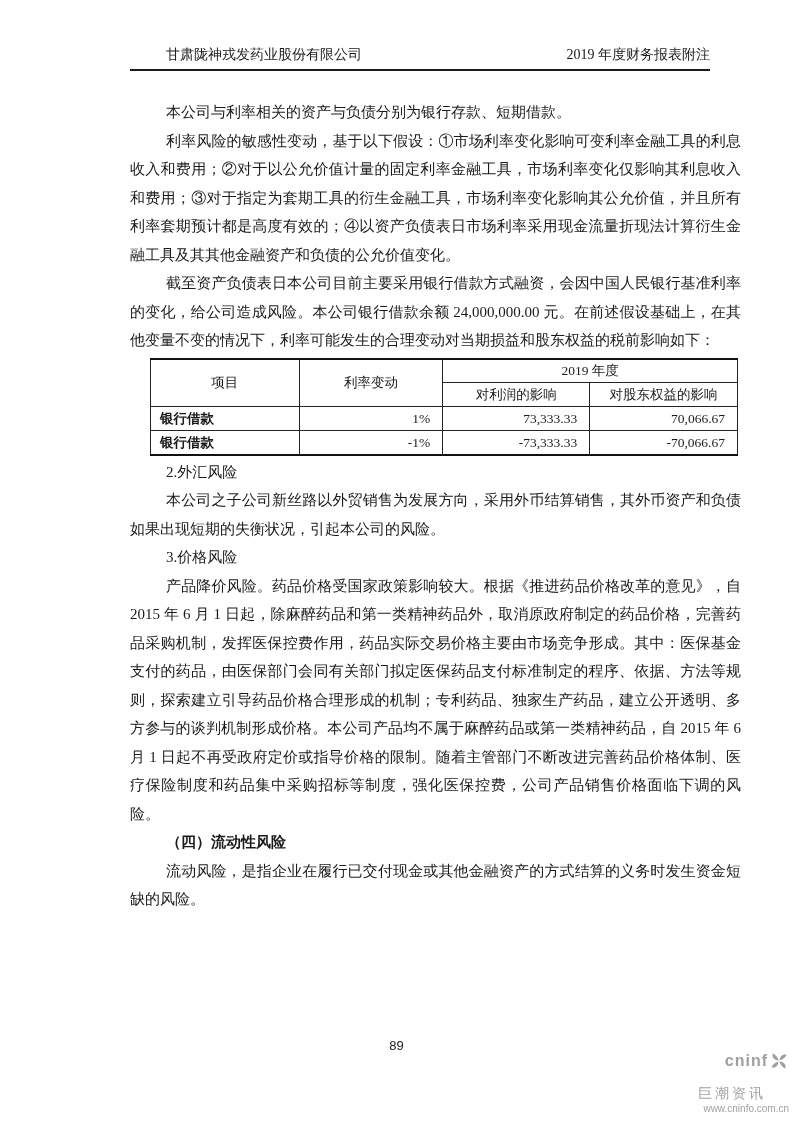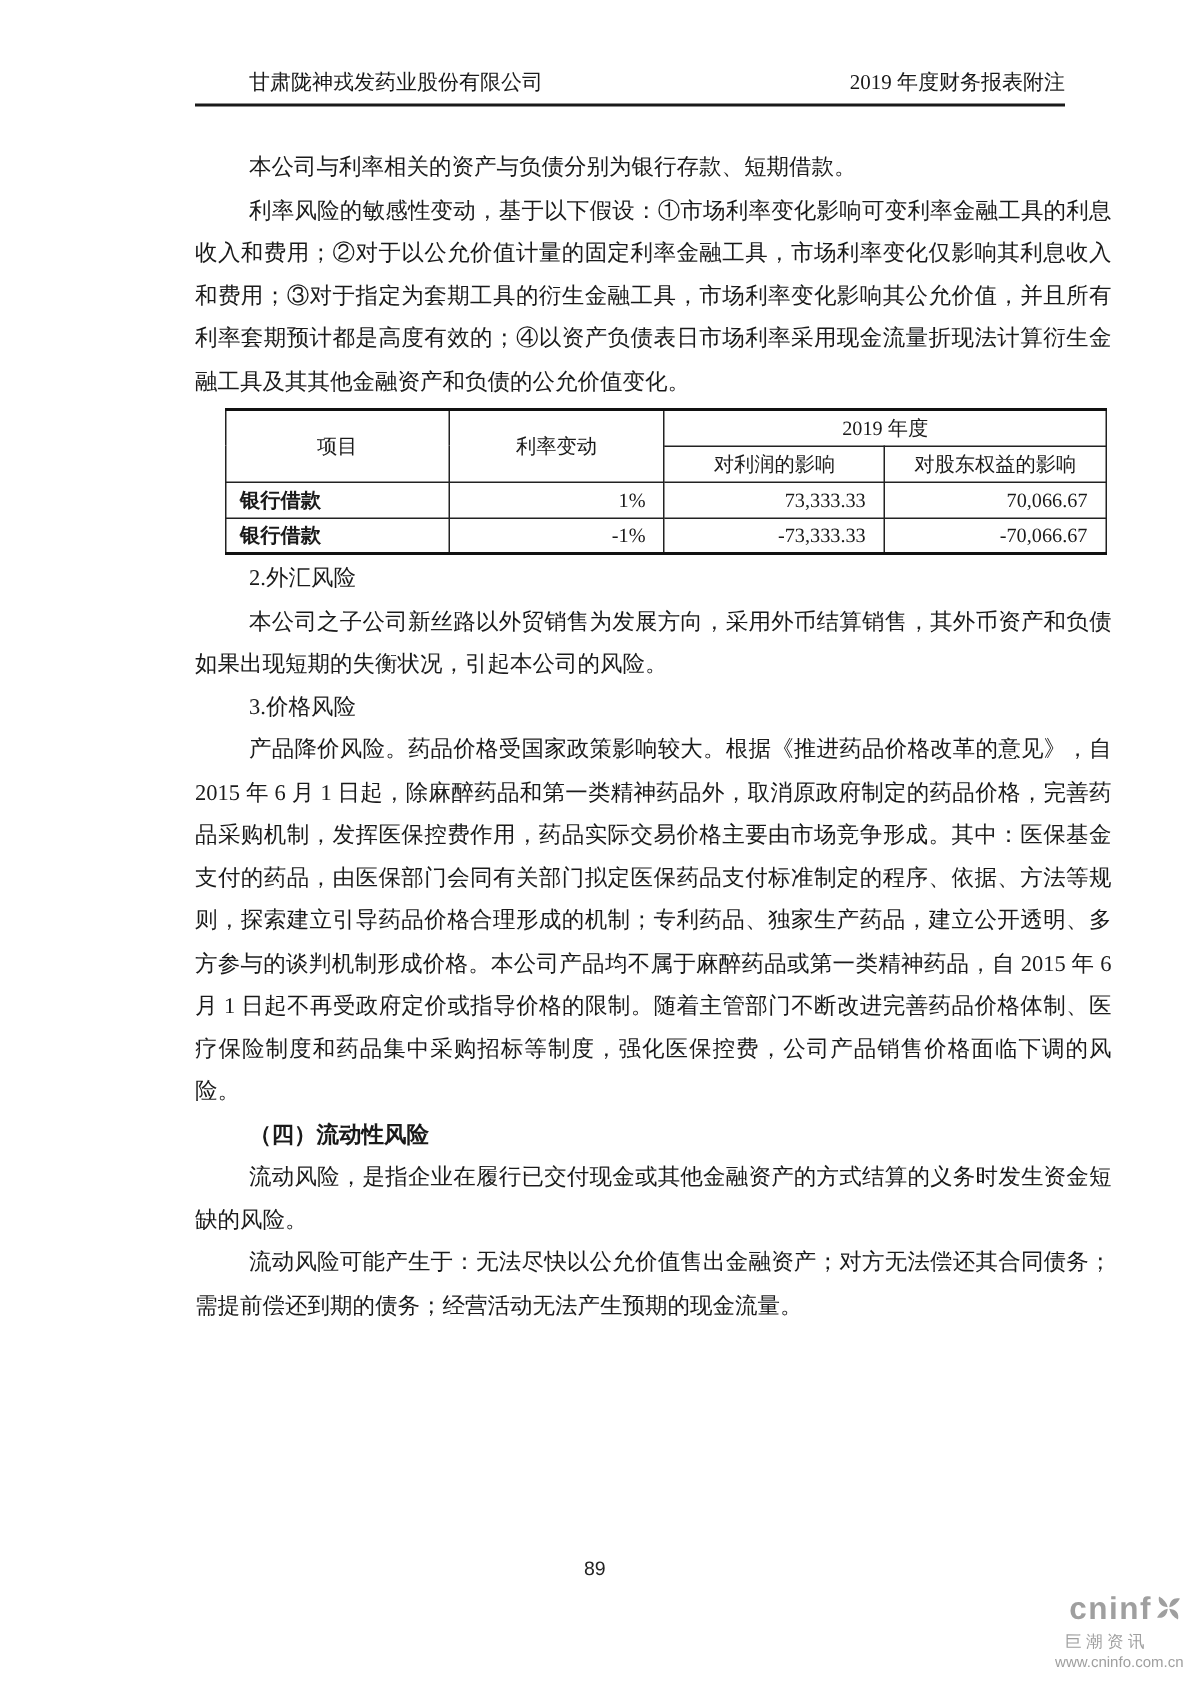--- a/index.html
+++ b/index.html
@@ -75,40 +75,41 @@
     width: 110px;
     color: #9f9f9f;
     font-family: "Liberation Sans", "DejaVu Sans", sans-serif;
     text-align: right;
     line-height: 1.1;
   }
   .cninfo .row1 {
     display: flex; justify-content: flex-end; align-items: center; gap: 1px;
   }
   .cninfo .brand {
-    font-size: 21px; font-weight: bold; letter-spacing: 1px;
+    font-size: 16px; font-weight: bold; letter-spacing: 1px;
   }
   .cninfo .cn {
-    font-size: 11px; letter-spacing: 3px; padding-right: 23px; margin-top: 5px;
+    font-size: 14px; letter-spacing: 3px; padding-right: 23px; margin-top: 15px;
   }
   .cninfo .url {
     font-size: 10px; margin-top: 2px;
   }
 </style>
 </head>
 <body>
 
 <div class="hdr">
   <span class="company">甘肃陇神戎发药业股份有限公司</span>
   <span class="title">2019 年度财务报表附注</span>
 </div>
 
 <div class="content">
   <p>本公司与利率相关的资产与负债分别为银行存款、短期借款。</p>
   <p>利率风险的敏感性变动，基于以下假设：①市场利率变化影响可变利率金融工具的利息收入和费用；②对于以公允价值计量的固定利率金融工具，市场利率变化仅影响其利息收入和费用；③对于指定为套期工具的衍生金融工具，市场利率变化影响其公允价值，并且所有利率套期预计都是高度有效的；④以资产负债表日市场利率采用现金流量折现法计算衍生金融工具及其其他金融资产和负债的公允价值变化。</p>
+  <p>截至资产负债表日本公司目前主要采用银行借款方式融资，会因中国人民银行基准利率的变化，给公司造成风险。本公司银行借款余额 24,000,000.00 元。在前述假设基础上，在其他变量不变的情况下，利率可能发生的合理变动对当期损益和股东权益的税前影响如下：</p>
 
   <table class="sens">
     <colgroup>
       <col style="width:149px">
         <col style="width:144px">
         <col style="width:147px">
         <col style="width:148px">
     </colgroup>
     <tbody>
         <tr>
@@ -136,21 +137,20 @@
     </table>
 
   <p>2.外汇风险</p>
   <p>本公司之子公司新丝路以外贸销售为发展方向，采用外币结算销售，其外币资产和负债如果出现短期的失衡状况，引起本公司的风险。</p>
 
   <p>3.价格风险</p>
   <p>产品降价风险。药品价格受国家政策影响较大。根据《推进药品价格改革的意见》，自 2015 年 6 月 1 日起，除麻醉药品和第一类精神药品外，取消原政府制定的药品价格，完善药品采购机制，发挥医保控费作用，药品实际交易价格主要由市场竞争形成。其中：医保基金支付的药品，由医保部门会同有关部门拟定医保药品支付标准制定的程序、依据、方法等规则，探索建立引导药品价格合理形成的机制；专利药品、独家生产药品，建立公开透明、多方参与的谈判机制形成价格。本公司产品均不属于麻醉药品或第一类精神药品，自 2015 年 6 月 1 日起不再受政府定价或指导价格的限制。随着主管部门不断改进完善药品价格体制、医疗保险制度和药品集中采购招标等制度，强化医保控费，公司产品销售价格面临下调的风险。</p>
 
   <p class="bold-heading">（四）流动性风险</p>
   <p>流动风险，是指企业在履行已交付现金或其他金融资产的方式结算的义务时发生资金短缺的风险。</p>
-  <p>流动风险可能产生于：无法尽快以公允价值售出金融资产；对方无法偿还其合同债务；需提前偿还到期的债务；经营活动无法产生预期的现金流量。</p>
 </div>
 
 <div class="pageno">89</div>
 
 <div class="cninfo">
   <div class="row1">
     <span class="brand">cninf</span>
     <span>
       <svg width="20" height="20" viewBox="0 0 24 24" style="display:block">
         <g fill="#9f9f9f">

